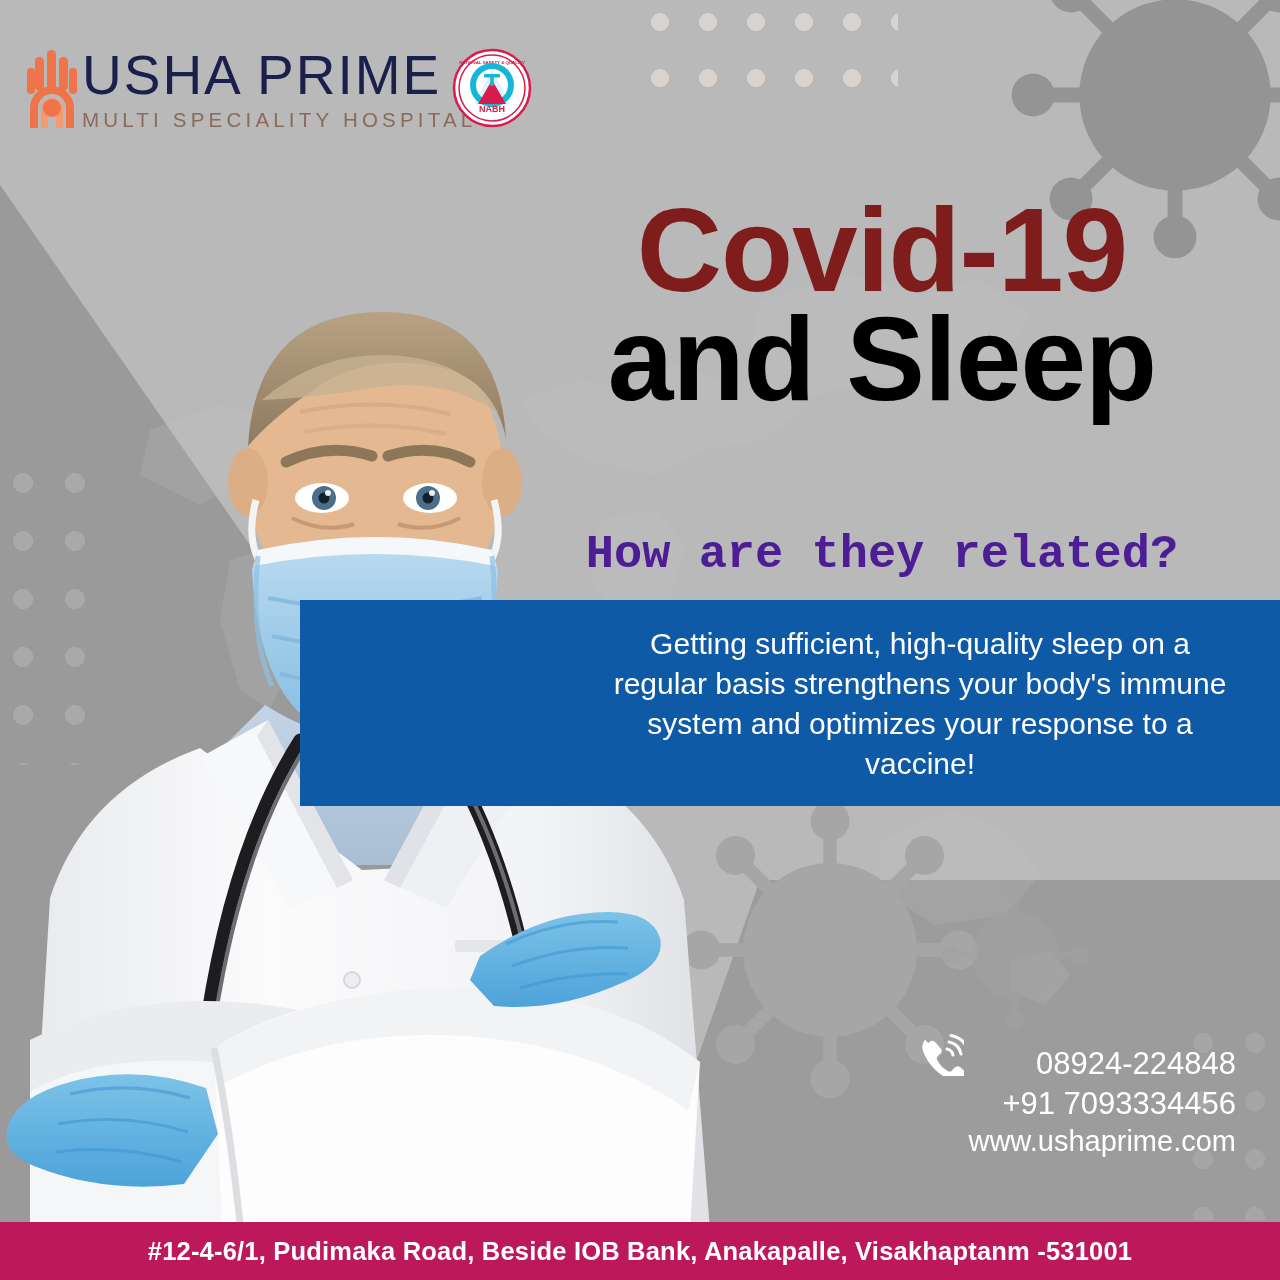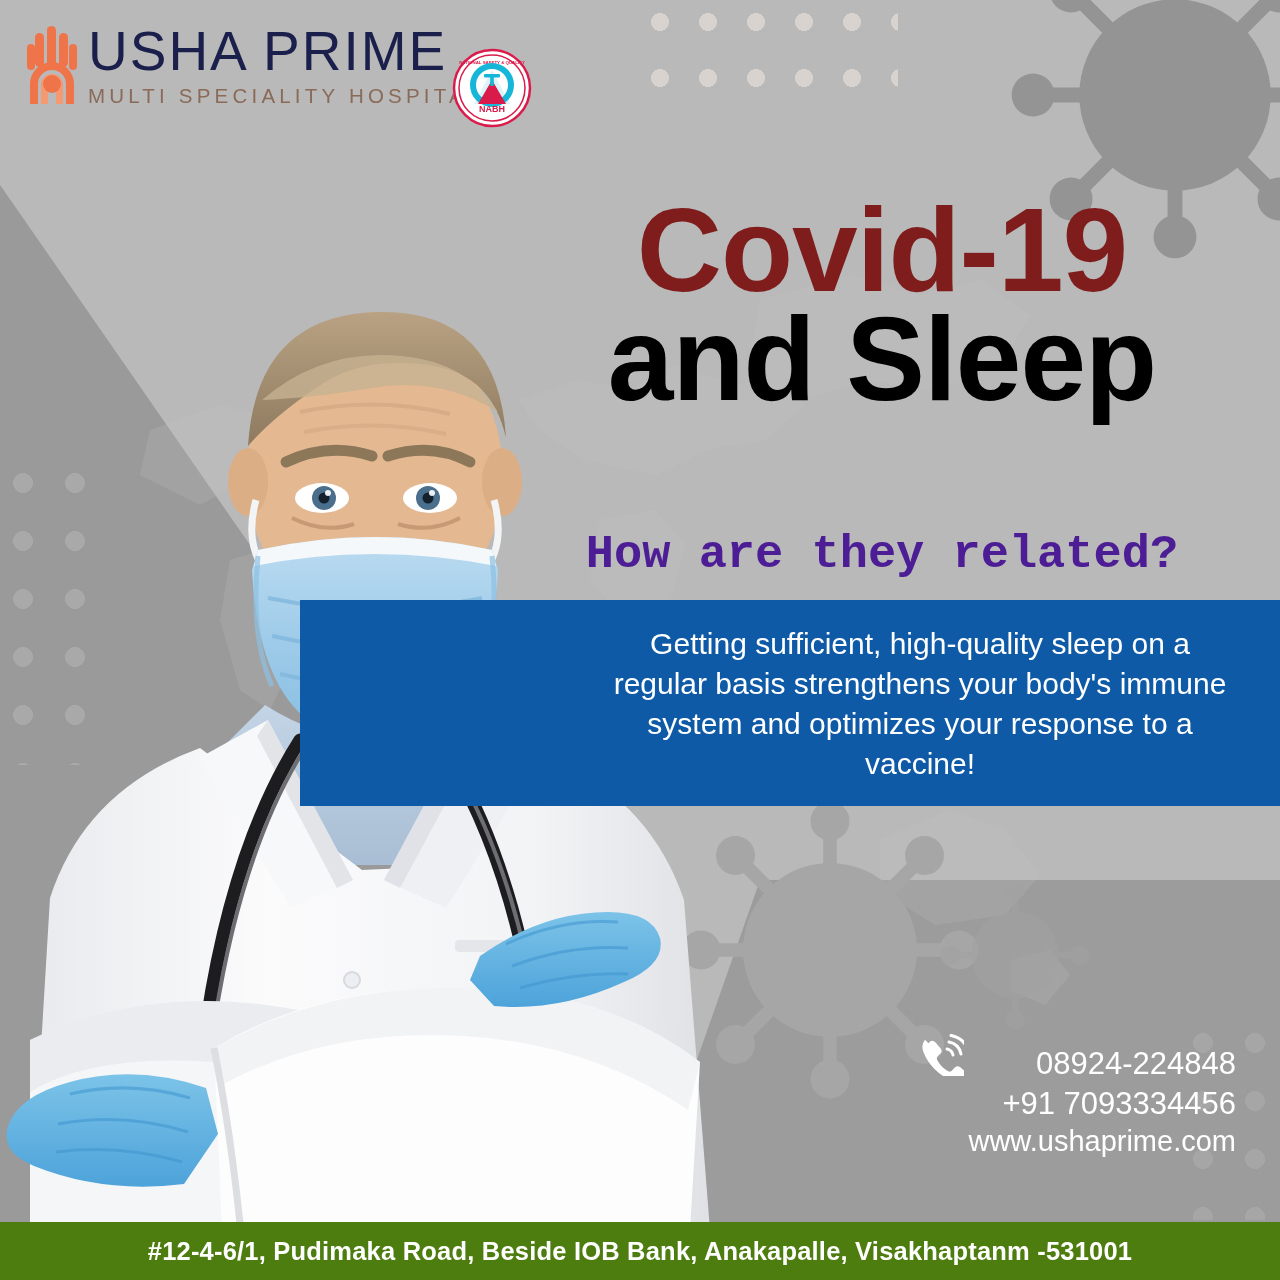--- a/index.html
+++ b/index.html
@@ -52,21 +52,21 @@
   }
 
   
   .virus{position:absolute;}
   .virus svg{display:block;width:100%;height:100%;}
   .virus-tr{right:-60px;top:-70px;width:330px;height:330px;}
   .virus-br{left:680px;top:800px;width:300px;height:300px;}
   .virus-mid{left:940px;top:880px;width:150px;height:150px;opacity:.55;}
 
   
-  .logo{position:absolute;left:26px;top:24px;display:flex;gap:10px;}
+  .logo{position:absolute;left:26px;top:48px;display:flex;gap:4px;}
   .logo-hand{width:52px;height:82px;flex:0 0 auto;}
   .logo-words{display:flex;flex-direction:column;line-height:1;}
   .logo-title{
     font-size:55px;letter-spacing:2px;color:#1b1f4b;font-weight:400;
     font-family:"Liberation Sans",sans-serif;white-space:nowrap;
   }
   .logo-sub{
     margin-top:7px;font-size:20.5px;letter-spacing:4.2px;color:#8a6a58;
     white-space:nowrap;font-weight:400;
   }
@@ -108,21 +108,21 @@
     font-size:31px;line-height:1.28;text-align:right;
     font-family:"Liberation Sans",sans-serif;
     margin-top:24px;
   }
   .phone-icon{position:absolute;left:920px;top:1032px;width:44px;height:44px;}
   .contact .web{font-size:29px;}
 
   
   .addr-bar{
     position:absolute;left:0;top:1222px;width:1280px;height:58px;
-    background:#4d7c0f;display:flex;align-items:center;justify-content:center;
+    background:#be185d;display:flex;align-items:center;justify-content:center;
   }
   .addr-text{
     color:#ffffff;font-size:25.5px;font-weight:700;letter-spacing:.2px;
     font-family:"Liberation Sans Narrow","Liberation Sans",sans-serif;
     white-space:nowrap;
   }
 </style>
 </head>
 <body>
 

